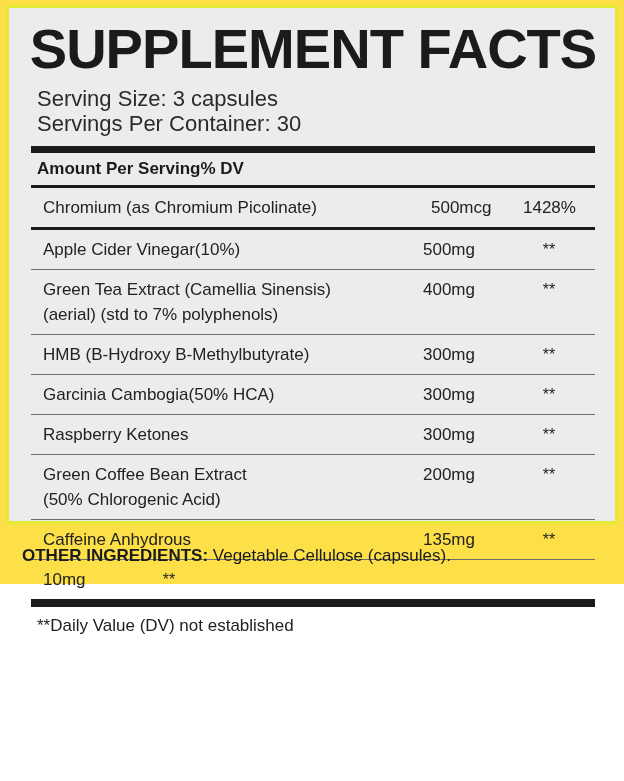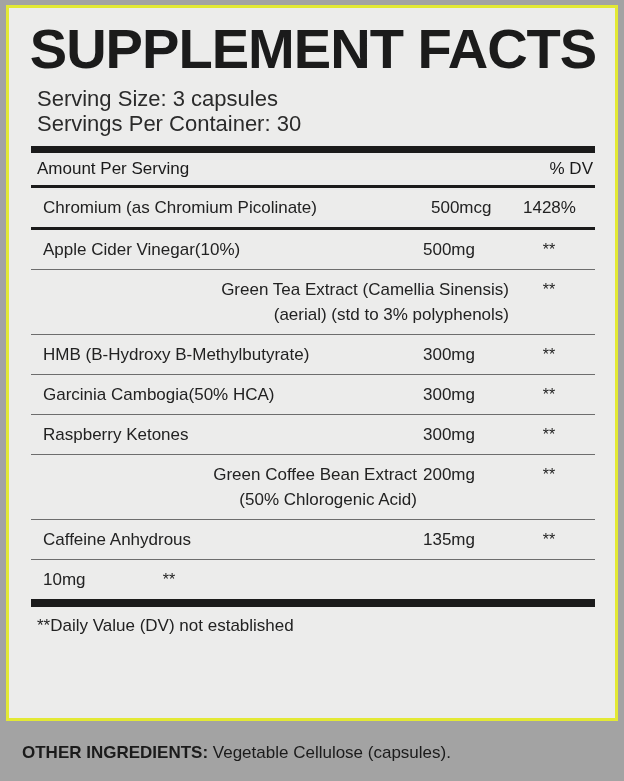--- a/index.html
+++ b/index.html
@@ -9,22 +9,22 @@
   body {
     width: 624px;
     height: 781px;
     background: #ffffff;
     font-family: "Liberation Sans", sans-serif;
     overflow: hidden;
   }
   .panel {
     position: relative;
     width: 624px;
-    height: 781px;
-    background: #a3a3a3;
+    height: 584px;
+    background: #fde047;
     box-sizing: border-box;
   }
   .yellow-border {
     position: absolute;
     left: 6px;
     top: 5px;
     right: 6px;
     bottom: 60px;
     border: 3px solid #e3e934;
     box-sizing: border-box;
@@ -68,23 +68,22 @@
   .rule-thin {
     height: 1px;
     background: #6d6d6d;
   }
   .rule-heavy-bottom {
     height: 8px;
     background: #1b1b1b;
   }
   .hdr-row {
     display: flex;
-    justify-content: space-between;
     align-items: center;
-    font-weight: normal;
+    font-weight: bold;
     font-size: 17px;
     color: #1b1b1b;
     padding: 6px 2px 6px 6px;
   }
   .row {
     display: flex;
     align-items: flex-start;
     padding: 7px 2px 7px 6px;
     font-size: 17px;
     color: #222222;
@@ -108,21 +107,20 @@
     white-space: nowrap;
     padding-right: 2px;
   }
   .row .dv.stars {
     text-align: center;
     font-size: 16px;
     padding-right: 10px;
   }
   .sub {
     display: block;
-    text-align: right;
   }
   .footnote {
     font-size: 17px;
     color: #222222;
     padding: 9px 2px 4px 6px;
   }
   .other {
     position: absolute;
     left: 22px;
     bottom: 18px;
@@ -173,22 +171,23 @@
       <div class="row">
         <span class="name">Apple Cider Vinegar(10%)</span>
         <span class="amount">500mg</span>
         <span class="dv stars">**</span>
       </div>
       <div class="rule-thin"></div>
 
       <div class="row">
         <span class="name">
           <span class="sub">Green Tea Extract (Camellia Sinensis)</span>
-          <span class="sub">(aerial) (std to 3% polyphenols)</span>
+          <span class="sub">(aerial) (std to 7% polyphenols)</span>
         </span>
+        <span class="amount">400mg</span>
         <span class="dv stars">**</span>
       </div>
       <div class="rule-thin"></div>
 
       <div class="row">
         <span class="name">HMB (B-Hydroxy B-Methylbutyrate)</span>
         <span class="amount">300mg</span>
         <span class="dv stars">**</span>
       </div>
       <div class="rule-thin"></div>

